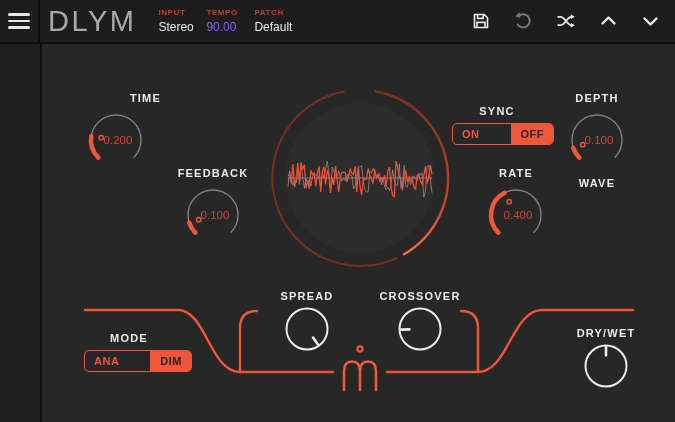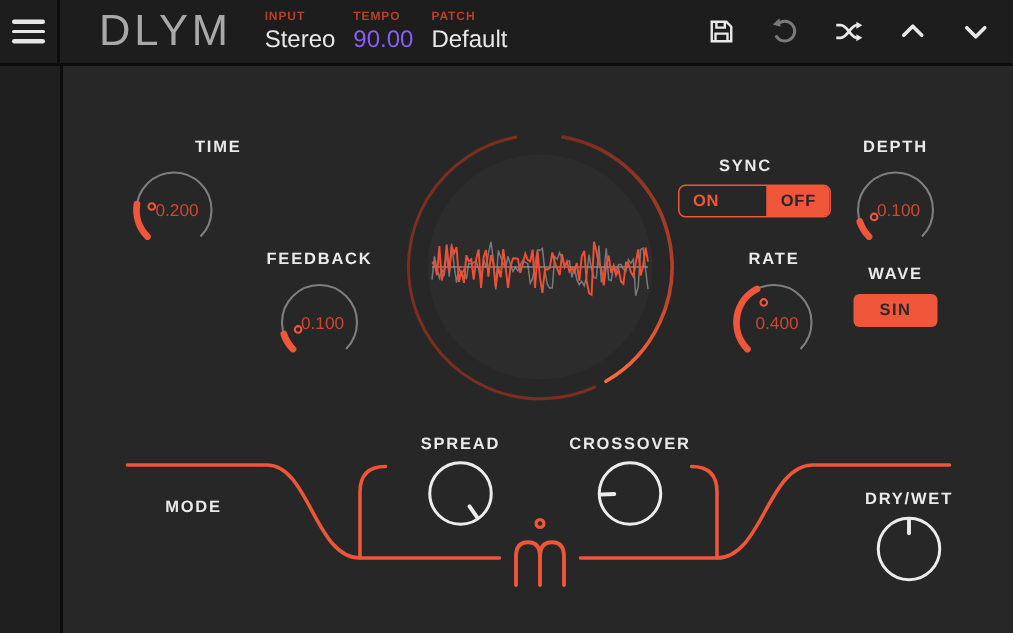--- a/index.html
+++ b/index.html
@@ -5,25 +5,25 @@
   html,body{margin:0;padding:0;background:#272727;width:675px;height:422px;overflow:hidden;
     font-family:"Liberation Sans",sans-serif;-webkit-font-smoothing:antialiased;}
   .app{position:relative;width:675px;height:422px;background:#272727;}
 
   
   .header{position:absolute;left:0;top:0;width:675px;height:42px;background:#1d1d1d;
     border-bottom:2px solid #0d0d0d;display:flex;align-items:center;}
   .hamburger{width:40px;height:42px;border-right:2px solid #0d0d0d;display:flex;flex-direction:column;
     justify-content:center;align-items:center;gap:4px;cursor:pointer;box-sizing:border-box;background:#1d1d1d;border-top:none;border-left:none;border-bottom:none;padding:0;}
   .hamburger span{display:block;width:22px;height:2.6px;background:#e6e6e6;border-radius:2px;}
-  .title{color:#a9a9a9;font-size:29px;letter-spacing:2.5px;margin-left:26px;font-weight:400;}
+  .title{color:#a9a9a9;font-size:29px;letter-spacing:2.5px;margin-left:8px;font-weight:400;}
   .hfields{display:flex;margin-left:22px;gap:12px;}
   .hfield{display:flex;flex-direction:column;cursor:pointer;min-width:36px;}
   .hfield .flabel{font-size:8px;font-weight:bold;color:#bc3f2b;letter-spacing:.6px;margin-bottom:3px;}
-  .hfield .fvalue{font-size:16px;color:#e8e8e8;}
+  .hfield .fvalue{font-size:12px;color:#e8e8e8;}
   .hfield.dim .fvalue{color:#8b5cf6;}
   .hicons{margin-left:auto;display:flex;align-items:center;gap:19px;padding-right:13px;}
   .hbtn{background:none;border:none;padding:2px;cursor:pointer;display:flex;align-items:center;}
 
   
   .side{position:absolute;left:0;top:44px;width:40px;height:378px;background:#1f1f1f;border-right:2px solid #0e0e0e;box-sizing:content-box;}
 
   .disc{position:absolute;left:285px;top:103px;width:150px;height:150px;border-radius:50%;background:#2c2c2c;z-index:1;}
   .decor{position:absolute;left:0;top:0;width:675px;height:422px;z-index:2;pointer-events:none;}
 
@@ -178,21 +178,20 @@
   <div class="ctrl" style="left:452px;top:105px;">
     <div class="klabel">SYNC</div>
     <div class="toggle">
       <span class="opt">ON</span>
       <span class="opt sel">OFF</span>
     </div>
   </div>
 
   <div class="ctrl" style="left:552px;top:177px;">
     <div class="klabel">WAVE</div>
-    <button class="wavebtn">SIN</button>
   </div>
 
   <div class="ctrl" style="left:262px;top:290px;">
     <div class="klabel">SPREAD</div>
   <svg class="kface" width="50" height="50" viewBox="0 0 50 50">
         <circle cx="25" cy="25" r="20.5" fill="none" stroke="#ececec" stroke-width="2"></circle>
         <line x1="35.89795229066988" y1="40.56388884149084" x2="31.022552581685986" y2="33.60109646503441" stroke="#ececec" stroke-width="2.6" stroke-linecap="round"></line>
       </svg>
     </div>
   <div class="ctrl" style="left:375px;top:290px;">
@@ -205,15 +204,19 @@
   <div class="ctrl" style="left:561px;top:327px;">
     <div class="klabel">DRY/WET</div>
   <svg class="kface" width="50" height="50" viewBox="0 0 50 50">
         <circle cx="25" cy="25" r="20.5" fill="none" stroke="#ececec" stroke-width="2"></circle>
         <line x1="25" y1="6" x2="25" y2="14.5" stroke="#ececec" stroke-width="2.6" stroke-linecap="round"></line>
       </svg>
     </div>
 
   <div class="ctrl" style="left:84px;top:332px;">
     <div class="klabel">MODE</div>
+    <div class="toggle">
+      <span class="opt">ANA</span>
+      <span class="opt sel">DIM</span>
+    </div>
   </div>
 
 </div>
 
 </body></html>

